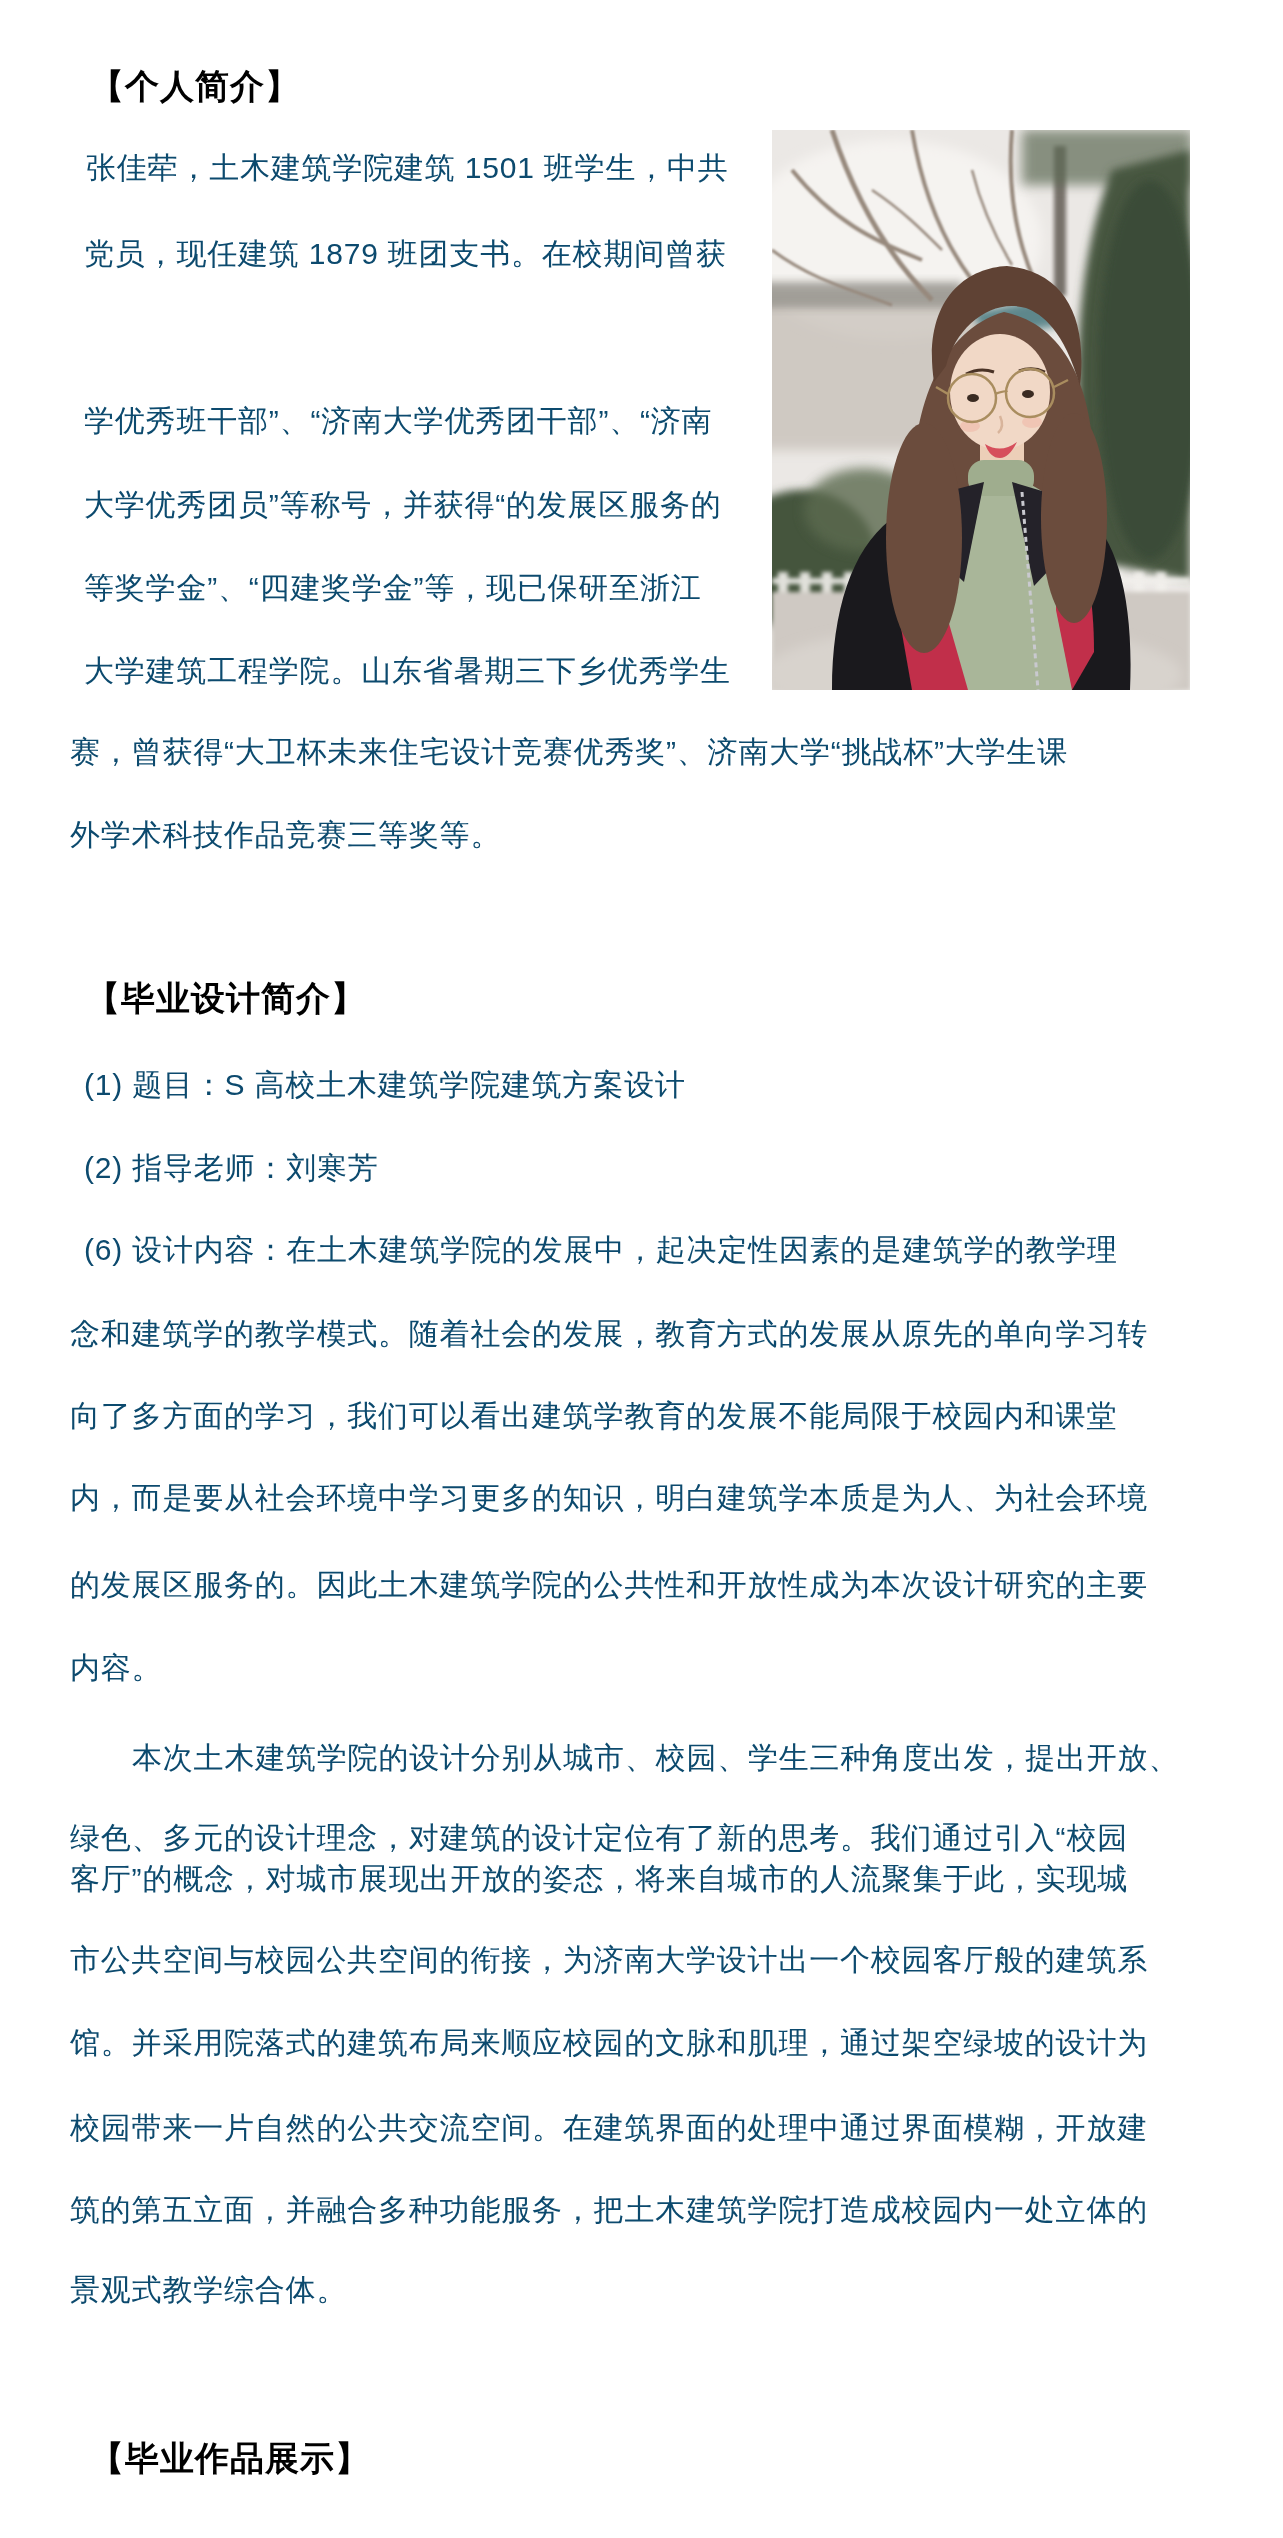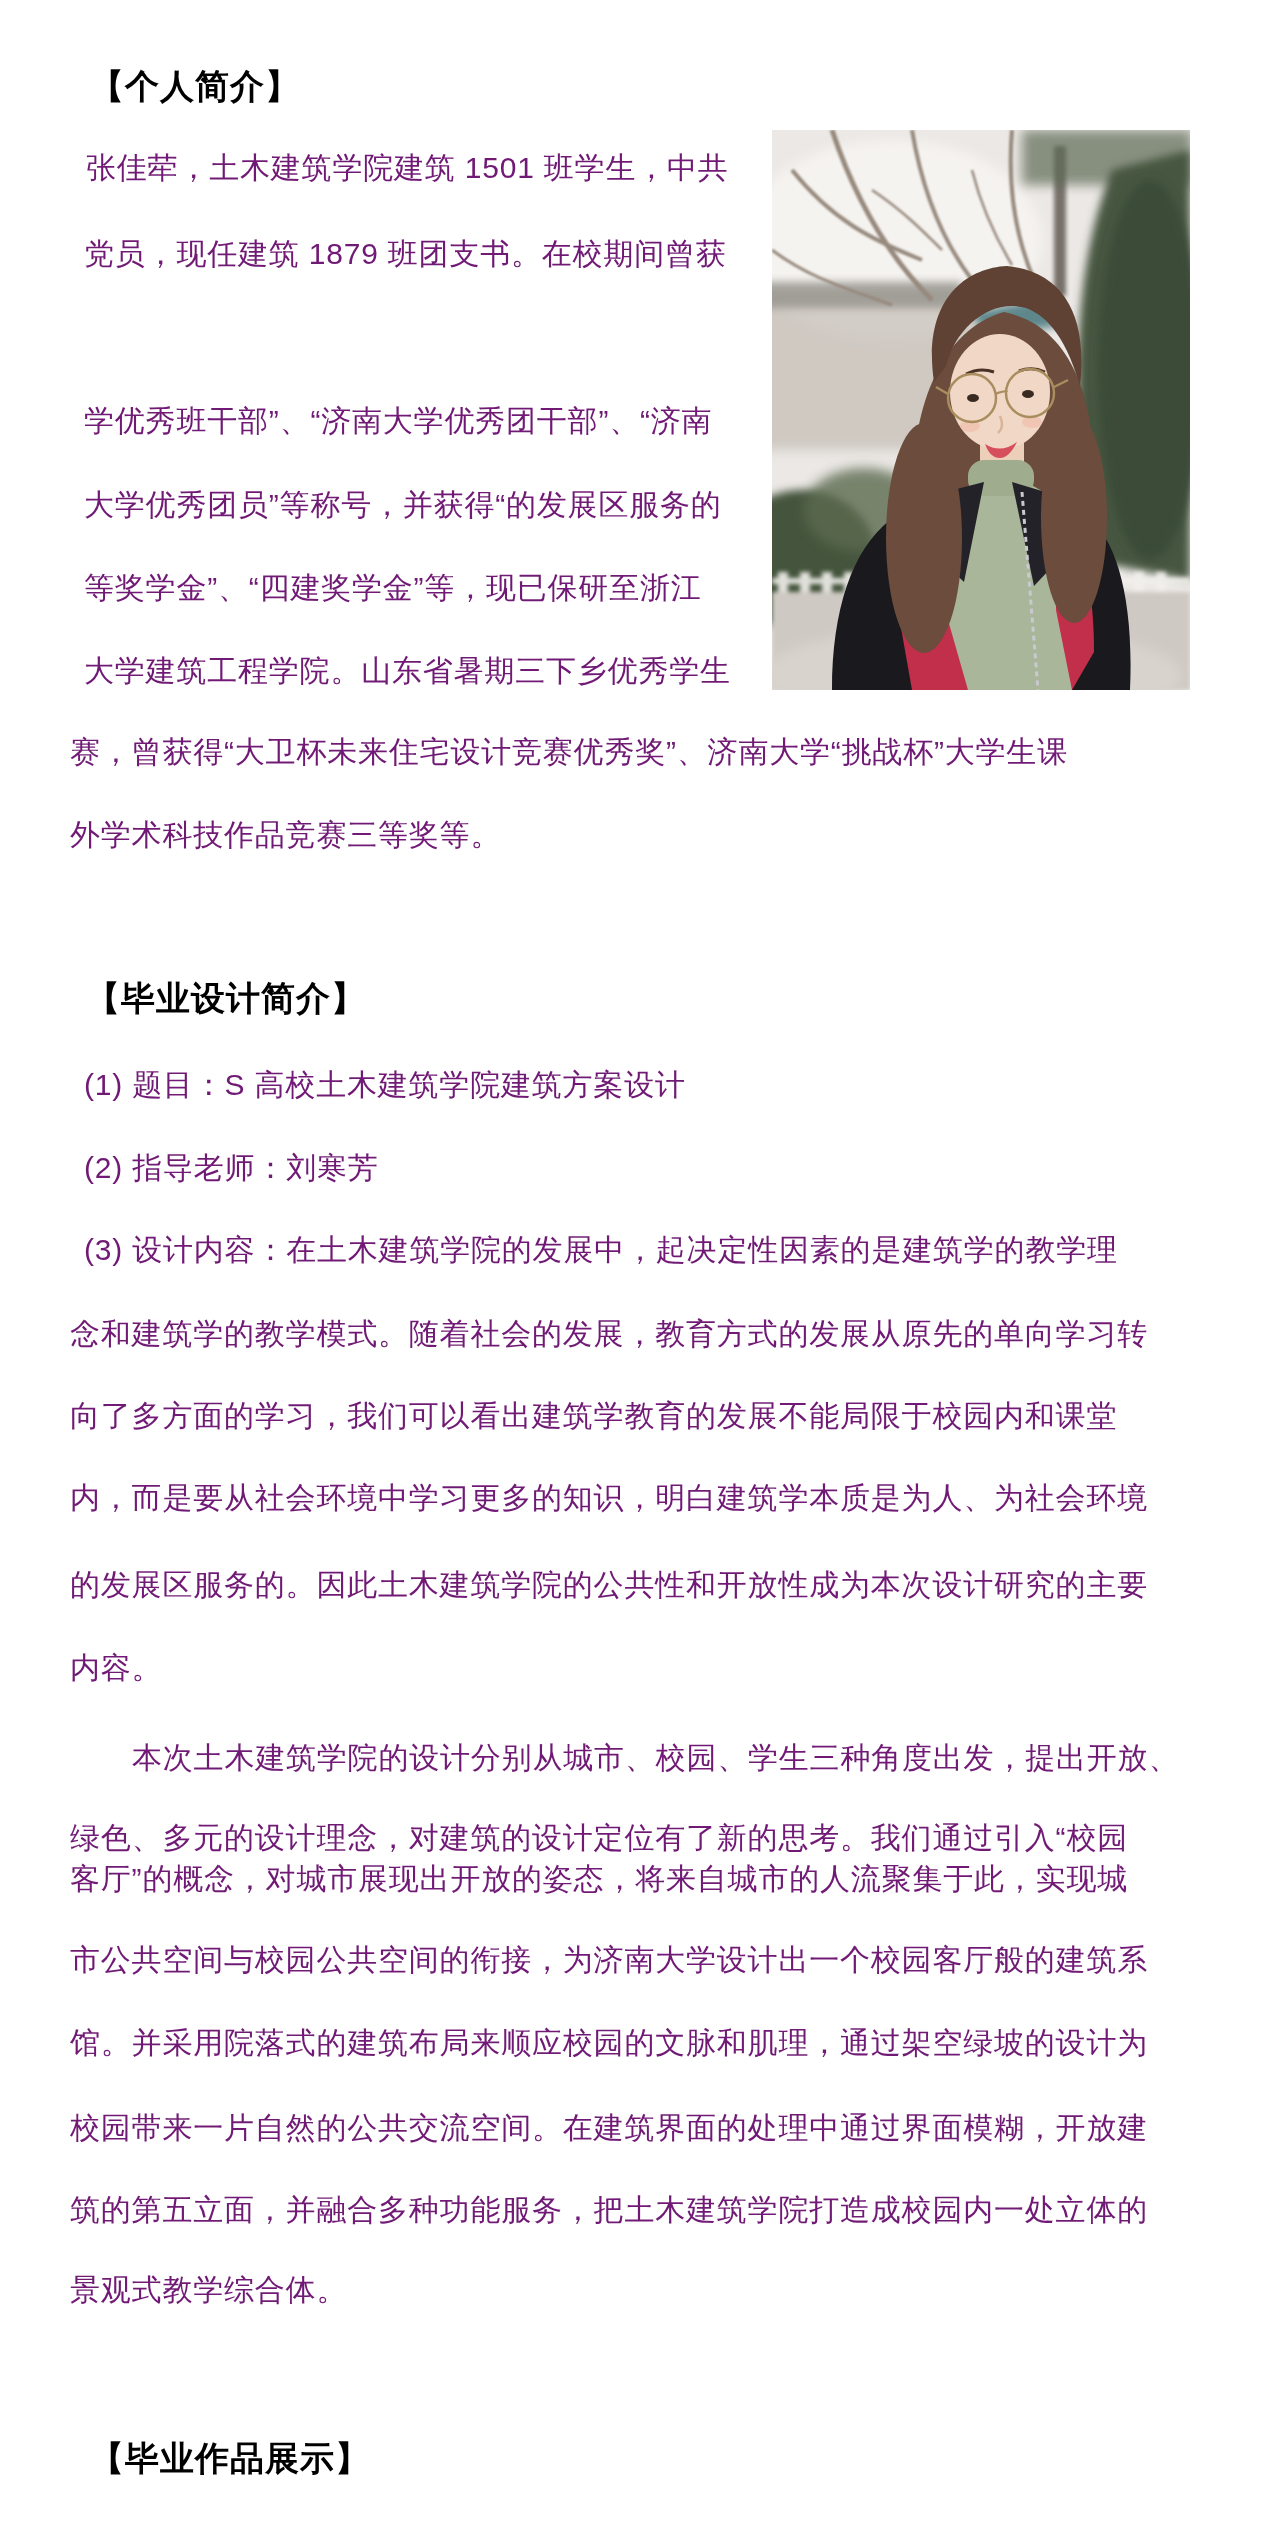--- a/index.html
+++ b/index.html
@@ -20,21 +20,21 @@
     letter-spacing:1px;
     white-space:nowrap;
     color:#000;
   }
   .t{
     position:absolute;
     font-size:30px;
     line-height:1.2;
     letter-spacing:0.8px;
     white-space:nowrap;
-    color:#701a75;
+    color:#0c4a6e;
   }
   #photo-wrap{
     position:absolute;
     left:772px;
     top:130px;
     width:418px;
     height:560px;
   }
   #photo-wrap svg{display:block;width:100%;height:100%;}
 </style>
@@ -145,21 +145,21 @@
         <path d="M213,314 q16,10 32,-2 q-8,16 -17,16 q-10,0 -15,-14 Z" fill="#d64f5c"></path>
       </g>
     </svg>
   </div>
 
   <div class="sec-heading" style="top:980px;left:86px">【毕业设计简介】</div>
 
   <div class="t" style="top:1067px;left:84px">(1) 题目：S 高校土木建筑学院建筑方案设计</div>
   <div class="t" style="top:1150px;left:84px">(2) 指导老师：刘寒芳</div>
 
-  <div class="t" style="top:1232px;left:84px">(3) 设计内容：在土木建筑学院的发展中，起决定性因素的是建筑学的教学理</div>
+  <div class="t" style="top:1232px;left:84px">(6) 设计内容：在土木建筑学院的发展中，起决定性因素的是建筑学的教学理</div>
   <div class="t" style="top:1398px;left:70px">向了多方面的学习，我们可以看出建筑学教育的发展不能局限于校园内和课堂</div>
   <div class="t" style="top:1316px;left:70px">念和建筑学的教学模式。随着社会的发展，教育方式的发展从原先的单向学习转</div>
   <div class="t" style="top:1480px;left:70px">内，而是要从社会环境中学习更多的知识，明白建筑学本质是为人、为社会环境</div>
   <div class="t" style="top:1567px;left:70px">的发展区服务的。因此土木建筑学院的公共性和开放性成为本次设计研究的主要</div>
   <div class="t" style="top:1650px;left:70px">内容。</div>
 
   <div class="t" style="top:1740px;left:132px">本次土木建筑学院的设计分别从城市、校园、学生三种角度出发，提出开放、</div>
   <div class="t" style="top:1820px;left:70px">绿色、多元的设计理念，对建筑的设计定位有了新的思考。我们通过引入“校园</div>
   <div class="t" style="top:1861px;left:70px">客厅”的概念，对城市展现出开放的姿态，将来自城市的人流聚集于此，实现城</div>
   <div class="t" style="top:1942px;left:70px">市公共空间与校园公共空间的衔接，为济南大学设计出一个校园客厅般的建筑系</div>

